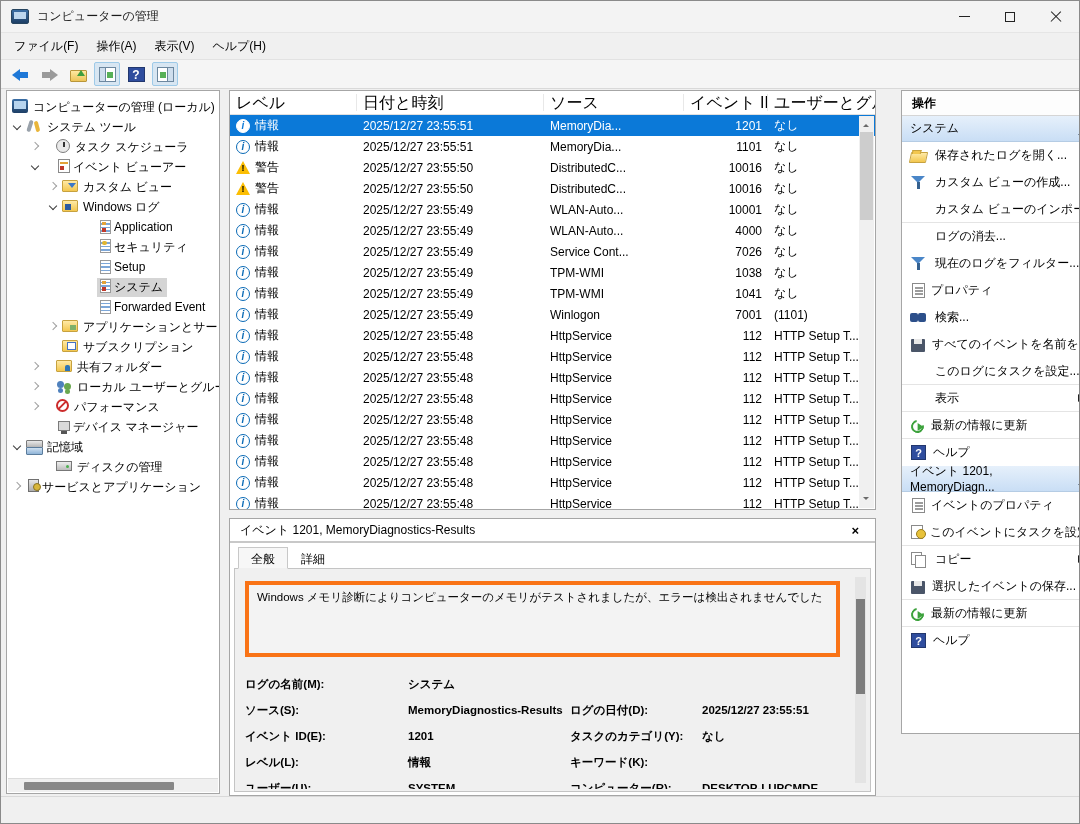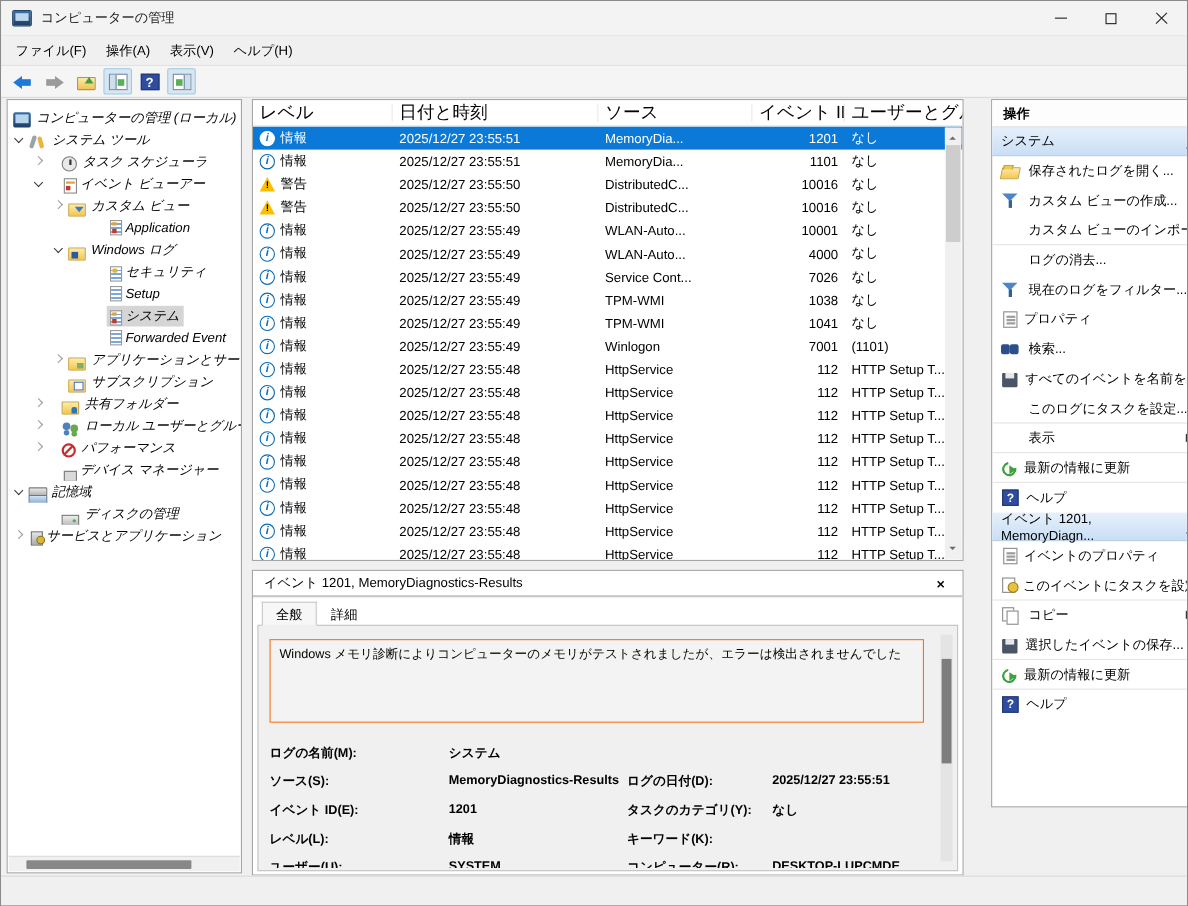--- a/index.html
+++ b/index.html
@@ -56,21 +56,21 @@
   .tree-row[data-level="0"] { padding-left:4px; }
   .tree-row[data-level="1"] { padding-left:4px; }
   .tree-row[data-level="2"] { padding-left:22px;gap:12px; }
   .tree-row[data-level="3"] { padding-left:40px; }
   .tree-row[data-level="4"] { padding-left:76px; }
   .arrow { width:14px; height:14px; flex:none; position:relative; }
   .arrow::after { content:""; position:absolute; width:5px; height:5px; border-right:1.6px solid #646464; border-bottom:1.6px solid #646464; left:3px; top:3px; }
   [data-arrow="expanded"] .arrow::after { transform:rotate(45deg); border-color:#3c3c3c; }
   [data-arrow="collapsed"] .arrow::after { transform:rotate(-45deg); border-color:#a0a0a0; }
   [data-arrow="none"] .arrow::after { display:none; }
-  .tlwrap { display:flex; align-items:flex-end; gap:5px; padding:1px 4px 1px 1px;font-style:italic; }
+  .tlwrap { display:flex; align-items:flex-start; gap:5px; padding:1px 4px 1px 1px; }
   [data-selected="true"] .tlwrap { background:#d5d5d5; }
   .tl { font-size:12px; }
 
   
   .ti { width:16px; height:14px; flex:none; position:relative; display:inline-block; }
   .ti[data-icon="computer"] { background:linear-gradient(#3a6ea5,#1e3f66); border-radius:2px; }
   .ti[data-icon="computer"]::after { content:""; position:absolute; inset:2px 2px 4px 2px; background:#b7d4ee; }
   .ti[data-icon="tools"] { }
   .ti[data-icon="tools"]::before { content:""; position:absolute; left:2px; top:1px; width:4px; height:12px; background:#9aa2ab; border-radius:2px; transform:rotate(18deg); }
   .ti[data-icon="tools"]::after { content:""; position:absolute; right:3px; top:2px; width:4px; height:11px; background:#e9b53a; border-radius:2px; transform:rotate(-15deg); }
@@ -133,21 +133,21 @@
   .vscroll .thumb { position:absolute; top:16px; left:1px; width:13px; height:88px; background:#cdcdcd; }
 
   
   .detail-pane { position:absolute; left:0; right:0; top:428px; height:278px; overflow:hidden; }
   .dtitle { height:24px; display:flex; align-items:center; padding:0 10px; border-bottom:2px solid #c8c8c8; }
   .dclose { margin-left:auto; font-weight:bold; font-size:13px; padding:0 6px; }
   .dtabs { display:flex; padding:4px 0 0 8px; height:26px; }
   .dtab { padding:3px 12px 4px; font-size:12px; border:1px solid transparent; }
   .dtab[data-active="true"] { background:#f7f7f7; border-color:#c8c8c8; border-bottom-color:#f0f0f0; position:relative; z-index:2; }
   .dpage { position:absolute; left:4px; right:4px; top:49px; bottom:3px; border:1px solid #c4c4c4; background:#f0f0f0; overflow:hidden; }
-  .desc-box { margin:12px 30px 0 10px; height:76px; background:#f3f3f3; border:1px solid #f97316; padding:5px 8px; font-size:11.5px; overflow:hidden; }
+  .desc-box { margin:12px 30px 0 10px; height:76px; background:#f3f3f3; border:4px solid #f97316; padding:5px 8px; font-size:11.5px; overflow:hidden; }
   .dfields { margin:14px 30px 0 10px; height:118px; overflow:hidden; }
   .frow { display:grid; grid-template-columns:163px 162px 132px 1fr; height:26px; align-items:center; font-size:11.5px;font-weight:bold; }
   .dscroll { position:absolute; right:4px; top:8px; bottom:8px; width:11px; background:#e4e4e4; }
   .dscroll .thumb { position:absolute; left:1px; right:1px; top:22px; height:95px; background:#7d7d7d; }
 
   
   .actions-pane { position:absolute; left:900px; top:0; width:197px; height:644px; overflow:hidden; }
   .ahead { height:25px; display:flex; align-items:center; padding:0 10px; font-weight:bold; border-bottom:1px solid #d5d5d5; background:#fdfdfd; }
   .sechead { height:26px; display:flex; align-items:center; padding:0 8px; background:linear-gradient(#e6f0fb,#c9def5); border-bottom:1px solid #b5cce4; font-size:12px; }
   .sec-collapse { margin-left:auto; width:14px; height:14px; position:relative; }
@@ -279,33 +279,33 @@
           </div>
 
           <div class="tree-row" data-level="3" data-arrow="collapsed">
             <span class="arrow"></span>
             <span class="tlwrap">
               <span class="ti" data-icon="custom-view-folder"></span>
               <span class="tl">カスタム ビュー</span>
             </span>
           </div>
 
+          <div class="tree-row" data-level="3" data-arrow="expanded">
+            <span class="arrow"></span>
+            <span class="tlwrap">
+              <span class="ti" data-icon="windows-log-folder"></span>
+              <span class="tl">Windows ログ</span>
+            </span>
+          </div>
+
           <div class="tree-row" data-level="4" data-arrow="none">
             <span class="arrow"></span>
             <span class="tlwrap">
               <span class="ti" data-icon="log-file-red"></span>
               <span class="tl">Application</span>
-            </span>
-          </div>
-
-          <div class="tree-row" data-level="3" data-arrow="expanded">
-            <span class="arrow"></span>
-            <span class="tlwrap">
-              <span class="ti" data-icon="windows-log-folder"></span>
-              <span class="tl">Windows ログ</span>
             </span>
           </div>
 
           <div class="tree-row" data-level="4" data-arrow="none">
             <span class="arrow"></span>
             <span class="tlwrap">
               <span class="ti" data-icon="log-file-key"></span>
               <span class="tl">セキュリティ</span>
             </span>
           </div>

